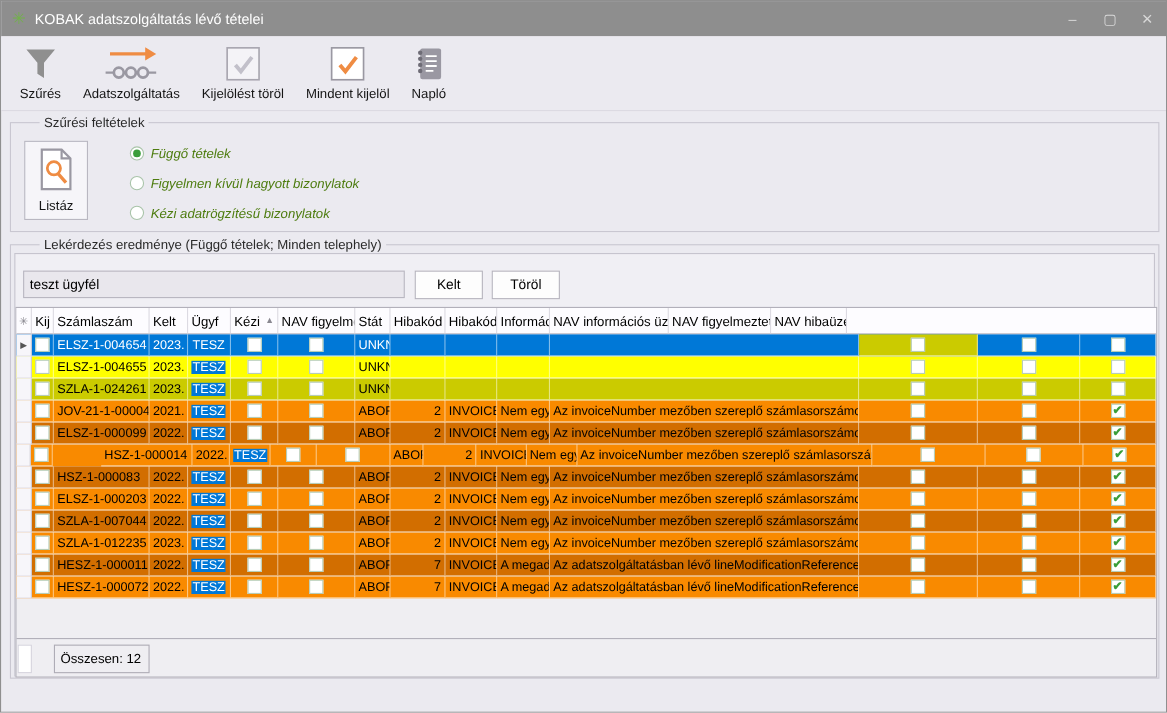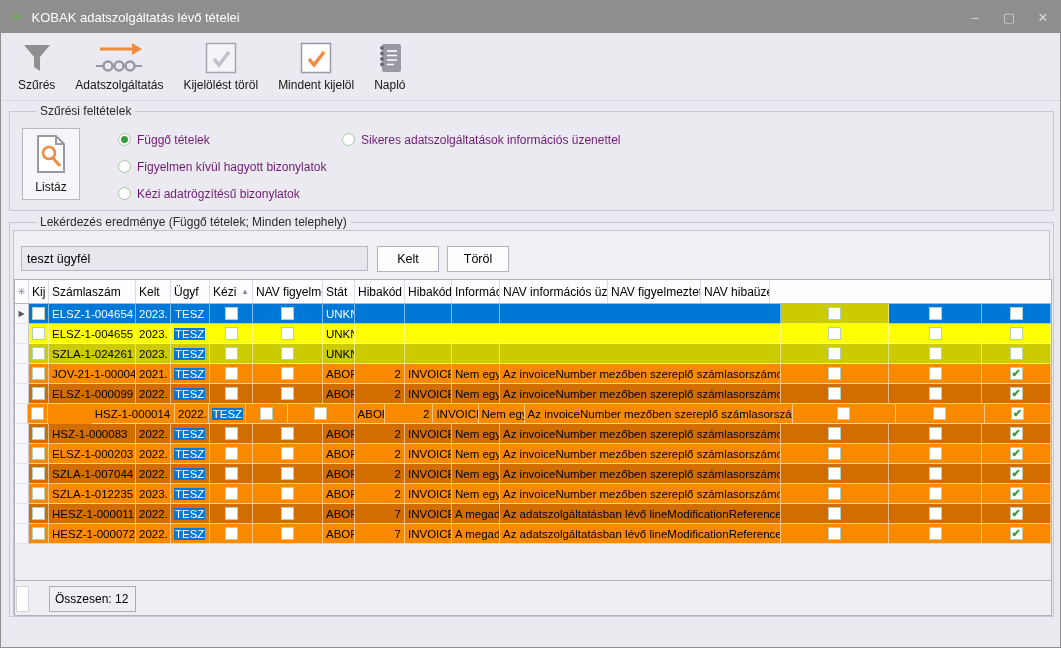--- a/index.html
+++ b/index.html
@@ -24,21 +24,21 @@
 
   .filter-box { left:8px; top:110px; width:1045px; height:100px; }
   .listaz-btn { position:absolute; left:12px; top:16px; width:58px; height:72px; background:#f6f5f9; border:1px solid #b9b7c1; display:flex; flex-direction:column; align-items:center; justify-content:center; gap:3px; font-size:12px; color:#151515; }
 
   .radio-col { position:absolute; top:14px; }
   .radio-col-left { left:108px; }
   .radio-col-right { left:332px; }
   .radio-row { display:flex; align-items:center; height:27px; }
   .radio { width:13px; height:13px; border-radius:50%; background:#fff; border:1px solid #a9c4a9; display:inline-block; position:relative; flex:0 0 13px; }
   .radio.sel::after { content:""; position:absolute; left:2px; top:2px; width:7px; height:7px; border-radius:50%; background:var(--check-green,#3a9e3a); }
-  .radio-label { margin-left:6px; font-size:12px; color:#701a75; white-space:nowrap; }
+  .radio-label { margin-left:6px; font-size:12px; color:#4d7c0f; white-space:nowrap;font-style:italic; }
 
   .results-box { left:8px; top:221px; width:1045px; height:395px; }
   .results-panel { position:absolute; left:3px; top:7px; width:1037px; height:385px; background:#f0eff4; border:1px solid #c6c4ce; }
 
   .search-input { position:absolute; left:7px; top:15px; width:347px; height:25px; background:#e9e7ed; border:1px solid #b9b7c1; font-family:"Liberation Sans",sans-serif; font-size:12.5px; padding:0 5px; color:#000; }
   .btn { position:absolute; top:15px; width:62px; height:26px; background:#fdfdfd; border:1px solid #b5b3bd; font-family:"Liberation Sans",sans-serif; font-size:12.5px; color:#000; }
   .btn-keres { left:363px; }
   .btn-torol { left:433px; }
 
   
@@ -166,26 +166,20 @@
         </div>
         <div class="radio-row">
           <span class="radio"></span>
           <span class="radio-label">Figyelmen kívül hagyott bizonylatok</span>
         </div>
         <div class="radio-row">
           <span class="radio"></span>
           <span class="radio-label">Kézi adatrögzítésű bizonylatok</span>
         </div>
       </div>
-    <div class="radio-col radio-col-right">
-        <div class="radio-row">
-          <span class="radio"></span>
-          <span class="radio-label">Sikeres adatszolgáltatások információs üzenettel</span>
-        </div>
-      </div>
   </div>
 
   <div class="groupbox results-box">
     <span class="gb-label">Lekérdezés eredménye (Függő tételek; Minden telephely)</span>
     <div class="results-panel">
       <input class="search-input" type="text" readonly="" value="teszt ügyfél" style="">
       <button class="btn btn-keres">Kelt</button>
       <button class="btn btn-torol">Töröl</button>
 
       <div class="grid">

